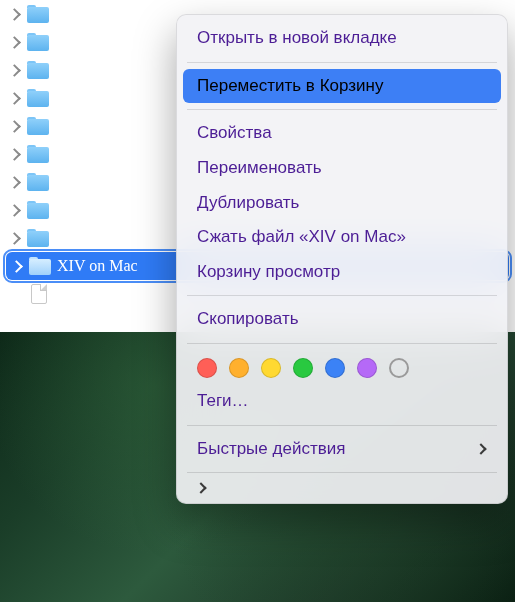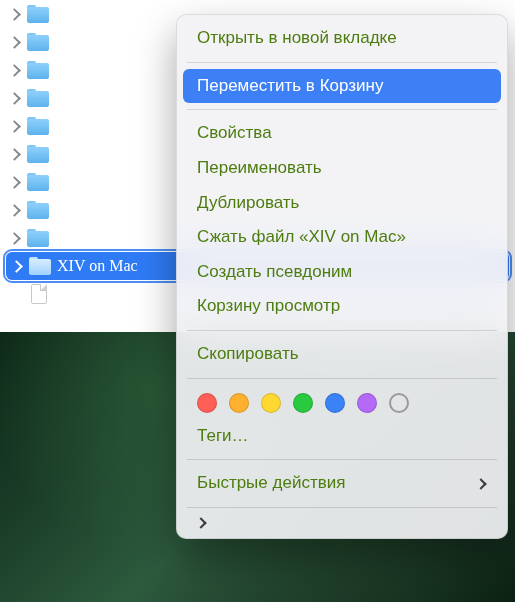--- a/index.html
+++ b/index.html
@@ -36,24 +36,24 @@
 
 .context-menu {
   position: absolute; left: 176px; top: 14px; width: 332px;
   background: rgba(242,242,245,.92); backdrop-filter: blur(20px);
   border-radius: 10px; border: 1px solid rgba(0,0,0,.1);
   box-shadow: 0 18px 40px rgba(0,0,0,.35);
   padding: 6px;
 }
 .menu-item {
   display: flex; align-items: center; justify-content: space-between;
-  padding: 5px 14px; font-size: 17px; color: #4d7c0f; border-radius: 6px;
+  padding: 5px 14px; font-size: 17px; color: #4c1d95; border-radius: 6px;
   line-height: 1.45;
 }
-.menu-item.highlighted { background: #3d7ff5; color: #ffffff; }
+.menu-item.highlighted { background: #3d7ff5; color: #000000; }
 .menu-sep { height: 1px; background: rgba(0,0,0,.12); margin: 6px 4px; }
 .sub-arrow { width: 8px; height: 8px; border-right: 2.2px solid #3a3a3a; border-bottom: 2.2px solid #3a3a3a; transform: rotate(-45deg); margin-right: 2px; }
 .tag-row { display: flex; gap: 12px; padding: 8px 14px 6px; }
 .tag-dot { width: 20px; height: 20px; border-radius: 50%; box-shadow: inset 0 0 0 1px rgba(0,0,0,.15); }
 .tag-dot.none { background: transparent; border: 2px solid #9a9a9a; box-shadow: none; }
 </style>
 </head>
 <body>
 <div class="viewport">
 
@@ -132,23 +132,20 @@
     <div class="menu-item">
       <span>Переименовать</span>
     </div>
     <div class="menu-item">
       <span>Дублировать</span>
     </div>
     <div class="menu-item">
       <span>Сжать файл «XIV on Mac»</span>
     </div>
     <div class="menu-item">
-      <span>Создать псевдоним</span>
-    </div>
-    <div class="menu-item">
       <span>Корзину просмотр</span>
     </div>
     <div class="menu-sep"></div>
     <div class="menu-item">
       <span>Скопировать</span>
     </div>
     <div class="menu-sep"></div>
     <div class="tag-row">
       <span class="tag-dot" style="background:#ff5f57"></span>
       <span class="tag-dot" style="background:#ffb02e"></span>

